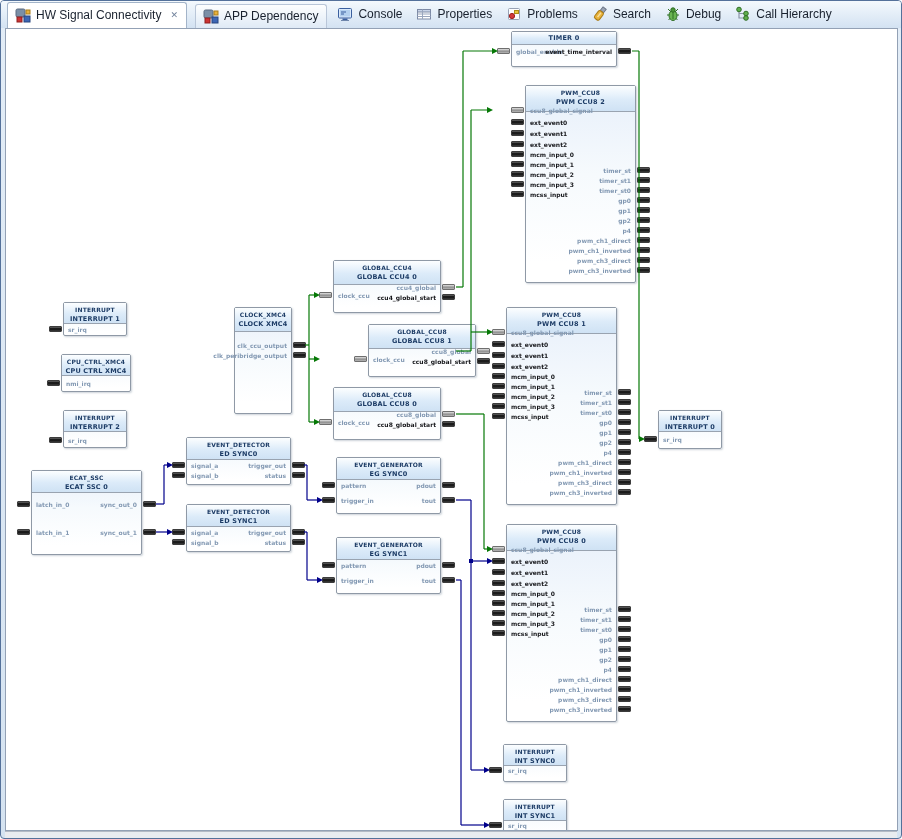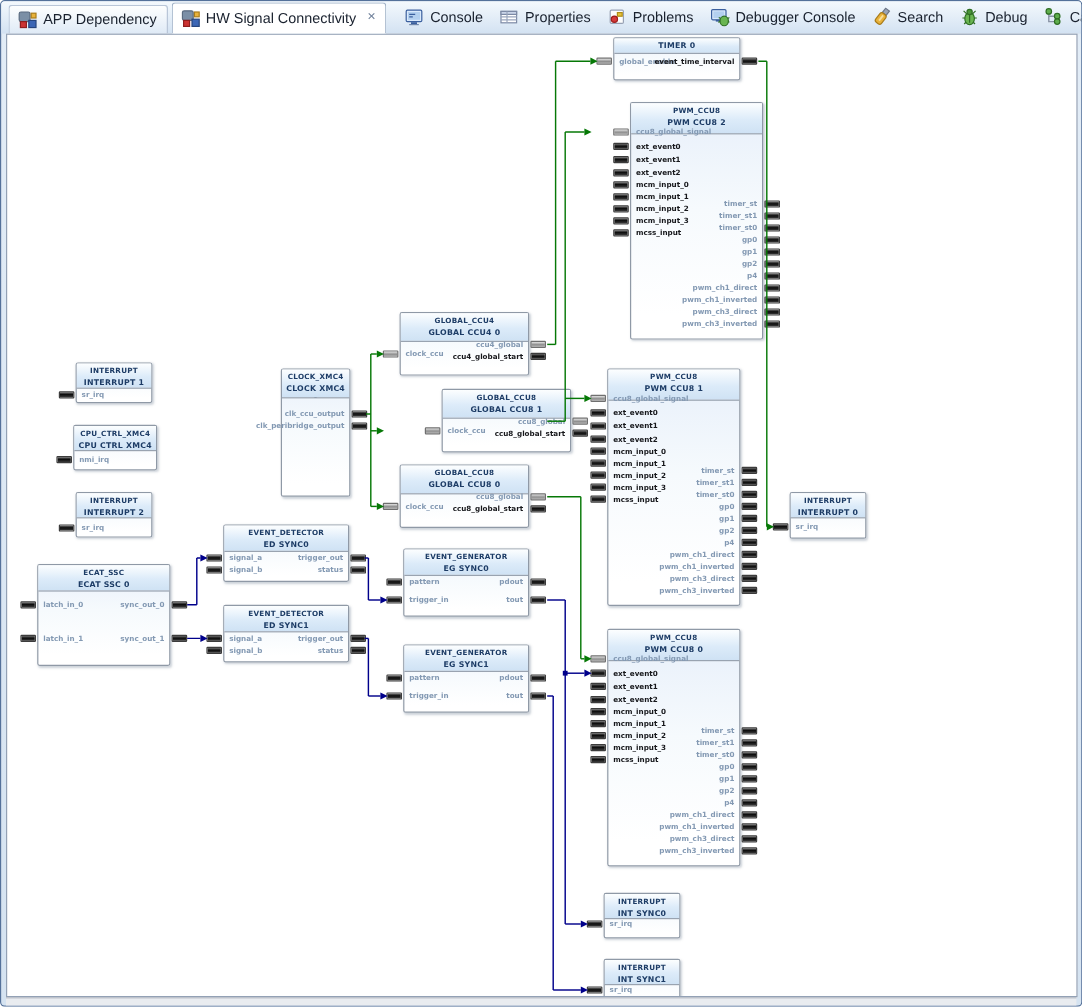--- a/index.html
+++ b/index.html
@@ -66,39 +66,39 @@
   .stub-dark { background:linear-gradient(180deg,#6b6b6b 0%,#0c0c0c 45%,#3a3a3a 100%); }
   .stub-gray { background:linear-gradient(180deg,#e3e3e3 0%,#8f8f8f 55%,#b5b5b5 100%); border-color:#6f6f6f; }
 </style>
 </head>
 <body>
 
 <div id="window">
 
   <div class="tabbar">
 
-    <div class="tab plain">
+    <div class="tab active">
       <svg class="ticon" width="16" height="16">
         <rect x="1" y="2" width="9" height="8" rx="1.5" fill="#7b8fa6" stroke="#5a6b80"></rect>
         <rect x="11" y="3" width="4" height="4" fill="#e8b23a" stroke="#a97c1a"></rect>
         <rect x="2" y="10" width="5" height="5" fill="#cc3333" stroke="#8f1f1f"></rect>
         <rect x="9" y="9" width="6" height="6" fill="#3c66b5" stroke="#27457e"></rect>
       </svg>
-      <span>APP Dependency</span>
-    </div>
-
-    <div class="tab active">
+      <span>HW Signal Connectivity</span>
+      <span class="close">✕</span>
+    </div>
+
+    <div class="tab plain">
       <svg class="ticon" width="16" height="16">
         <rect x="1" y="2" width="9" height="8" rx="1.5" fill="#7b8fa6" stroke="#5a6b80"></rect>
         <rect x="11" y="3" width="4" height="4" fill="#e8b23a" stroke="#a97c1a"></rect>
         <rect x="2" y="10" width="5" height="5" fill="#cc3333" stroke="#8f1f1f"></rect>
         <rect x="9" y="9" width="6" height="6" fill="#3c66b5" stroke="#27457e"></rect>
       </svg>
-      <span>HW Signal Connectivity</span>
-      <span class="close">✕</span>
+      <span>APP Dependency</span>
     </div>
 
     <div class="tool">
       <svg class="ticon" width="16" height="16">
         <rect x="1.5" y="2.5" width="13" height="9.5" rx="1" fill="#d9e9fb" stroke="#3a5f9e"></rect>
         <rect x="3" y="4" width="10" height="6.5" fill="#b3d0ef"></rect>
         <line x1="4" y1="6" x2="9" y2="6" stroke="#3a5f9e" stroke-width="1"></line>
         <line x1="4" y1="8" x2="7" y2="8" stroke="#3a5f9e" stroke-width="1"></line>
         <rect x="5.5" y="12.5" width="5" height="1.5" fill="#3a5f9e"></rect>
         <rect x="4" y="14" width="8" height="1" fill="#6f86ab"></rect>
@@ -119,33 +119,20 @@
 
     <div class="tool">
       <svg class="ticon" width="16" height="16">
         <rect x="2.5" y="2.5" width="11" height="11" rx="1" fill="#fdfdfd" stroke="#98a2b5"></rect>
         <rect x="8.5" y="4.5" width="4" height="3" fill="#e8c43a" stroke="#b08d15"></rect>
         <circle cx="6" cy="10" r="2.6" fill="#d43a3a" stroke="#9c1c1c"></circle>
       </svg>
       <span>Problems</span>
     </div>
 
-    <div class="tool">
-      <svg class="ticon" width="16" height="16">
-        <rect x="1" y="2" width="12" height="8.5" rx="1" fill="#d9e9fb" stroke="#3a5f9e"></rect>
-        <rect x="2.5" y="3.5" width="9" height="5.5" fill="#b3d0ef"></rect>
-        <rect x="4.5" y="10.5" width="5" height="1.5" fill="#3a5f9e"></rect>
-        <ellipse cx="11.5" cy="11.5" rx="3.5" ry="4" fill="#69b551" stroke="#2f6e24"></ellipse>
-        <line x1="8.5" y1="9.5" x2="7" y2="8.5" stroke="#2f6e24"></line>
-        <line x1="14.5" y1="9.5" x2="16" y2="8.5" stroke="#2f6e24"></line>
-        <line x1="8" y1="12" x2="6.5" y2="12.5" stroke="#2f6e24"></line>
-        <line x1="15" y1="12" x2="16" y2="12.5" stroke="#2f6e24"></line>
-      </svg>
-      <span>Debugger Console</span>
-    </div>
 
     <div class="tool">
       <svg class="ticon" width="16" height="16">
         <g transform="rotate(38 8 8)">
           <rect x="6" y="0.5" width="4" height="4.5" fill="#9aa4b5" stroke="#6c7687"></rect>
           <rect x="5" y="5" width="6" height="9.5" rx="2" fill="#e8b23a" stroke="#a97c1a"></rect>
           <line x1="8" y1="6.5" x2="8" y2="12" stroke="#f7dd9a" stroke-width="1.5"></line>
         </g>
       </svg>
       <span>Search</span>

